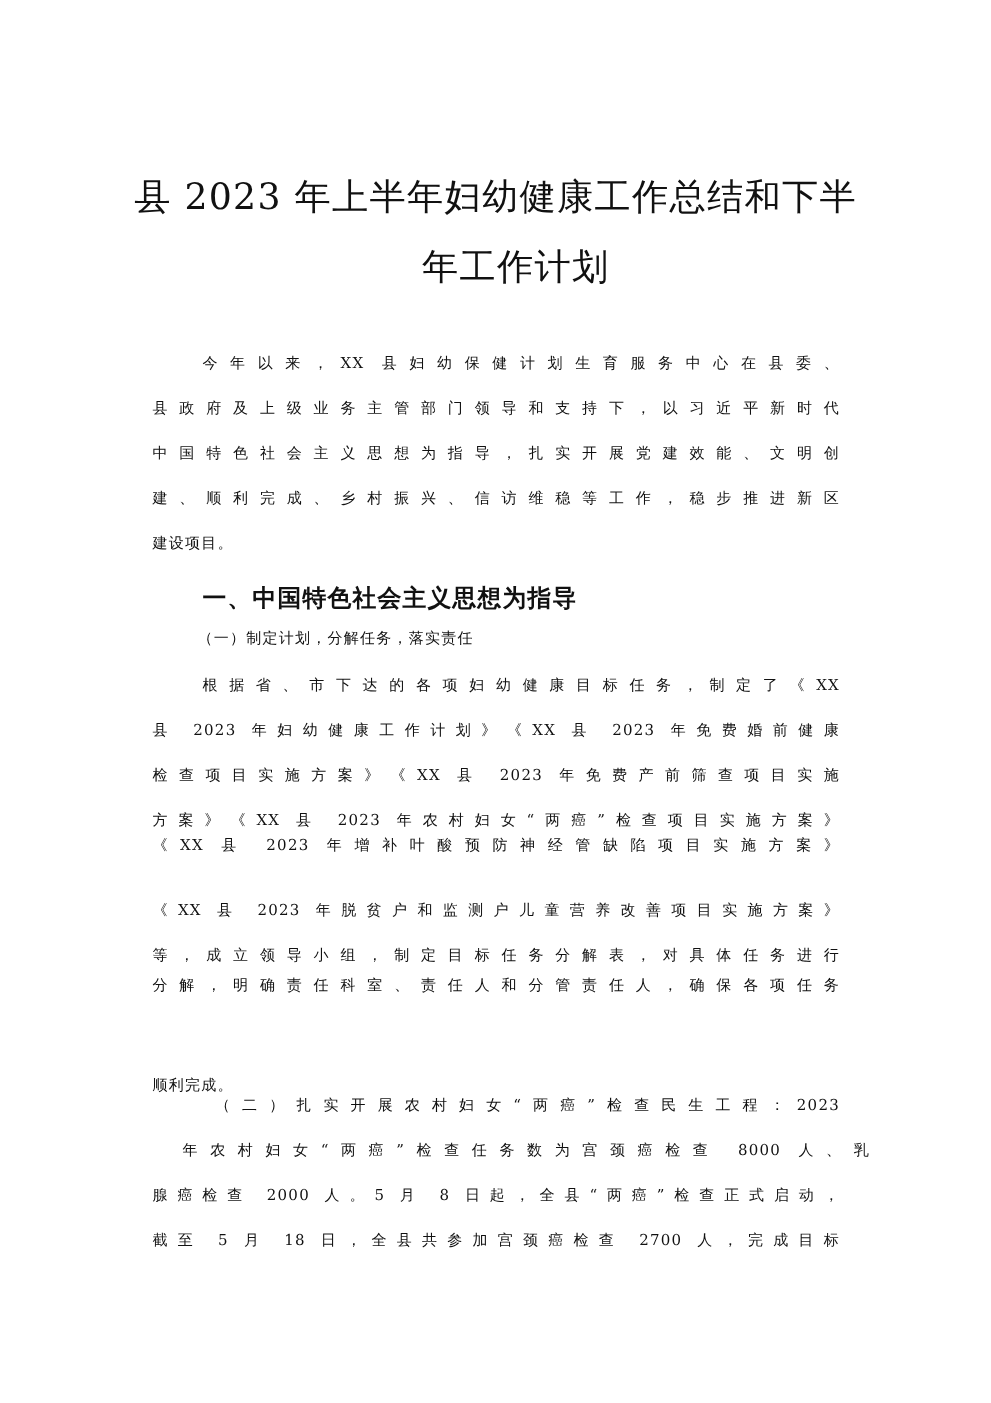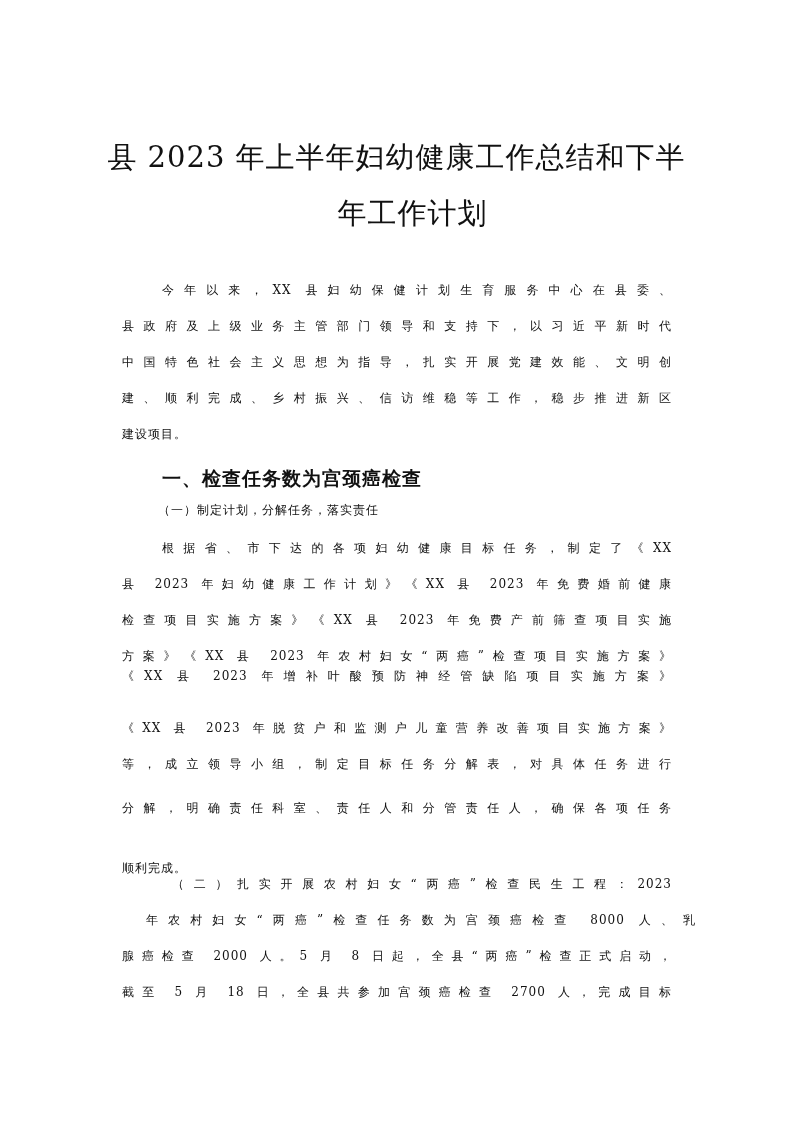--- a/index.html
+++ b/index.html
@@ -20,32 +20,32 @@
 <h1 class="title" style="top:194px;padding-left:16px;">年工作计划</h1>
 
 <div>
   <div class="line" style="top:282px; left:162px; width:510px;">今年以来，XX 县妇幼保健计划生育服务中心在县委、</div>
   <div class="line" style="top:318px;">县政府及上级业务主管部门领导和支持下，以习近平新时代</div>
   <div class="line" style="top:354px;">中国特色社会主义思想为指导，扎实开展党建效能、文明创</div>
   <div class="line" style="top:390px;">建、顺利完成、乡村振兴、信访维稳等工作，稳步推进新区</div>
   <div class="line last" style="top:426px;">建设项目。</div>
 </div>
 
-<div class="line h1" style="top:466px; left:162px;">一、检查任务数为宫颈癌检查</div>
+<div class="line h1" style="top:466px; left:162px;">一、中国特色社会主义思想为指导</div>
 <div class="line h2" style="top:502px; left:158px;">（一）制定计划，分解任务，落实责任</div>
 
 <div>
   <div class="line" style="top:540px; left:162px; width:510px;">根据省、市下达的各项妇幼健康目标任务，制定了《XX</div>
   <div class="line" style="top:576px;">县 2023 年妇幼健康工作计划》《XX 县 2023 年免费婚前健康</div>
   <div class="line" style="top:612px;">检查项目实施方案》《XX 县 2023 年免费产前筛查项目实施</div>
   <div class="line" style="top:648px;">方案》《XX 县 2023 年农村妇女“两癌”检查项目实施方案》</div>
   <div class="line" style="top:668px;">《XX 县 2023 年增补叶酸预防神经管缺陷项目实施方案》</div>
   <div class="line" style="top:720px;">《XX 县 2023 年脱贫户和监测户儿童营养改善项目实施方案》</div>
   <div class="line" style="top:756px;">等，成立领导小组，制定目标任务分解表，对具体任务进行</div>
-  <div class="line" style="top:800px;">分解，明确责任科室、责任人和分管责任人，确保各项任务</div>
+  <div class="line" style="top:780px;">分解，明确责任科室、责任人和分管责任人，确保各项任务</div>
   <div class="line last" style="top:860px;">顺利完成。</div>
 </div>
 
 <div>
   <div class="line" style="top:876px; left:172px; width:500px;">（二）扎实开展农村妇女“两癌”检查民生工程：2023</div>
   <div class="line" style="top:912px;margin-left:24px;">年农村妇女“两癌”检查任务数为宫颈癌检查 8000 人、乳</div>
   <div class="line" style="top:948px;">腺癌检查 2000 人。5 月 8 日起，全县“两癌”检查正式启动，</div>
   <div class="line" style="top:984px;">截至 5 月 18 日，全县共参加宫颈癌检查 2700 人，完成目标</div>
 </div>
 

